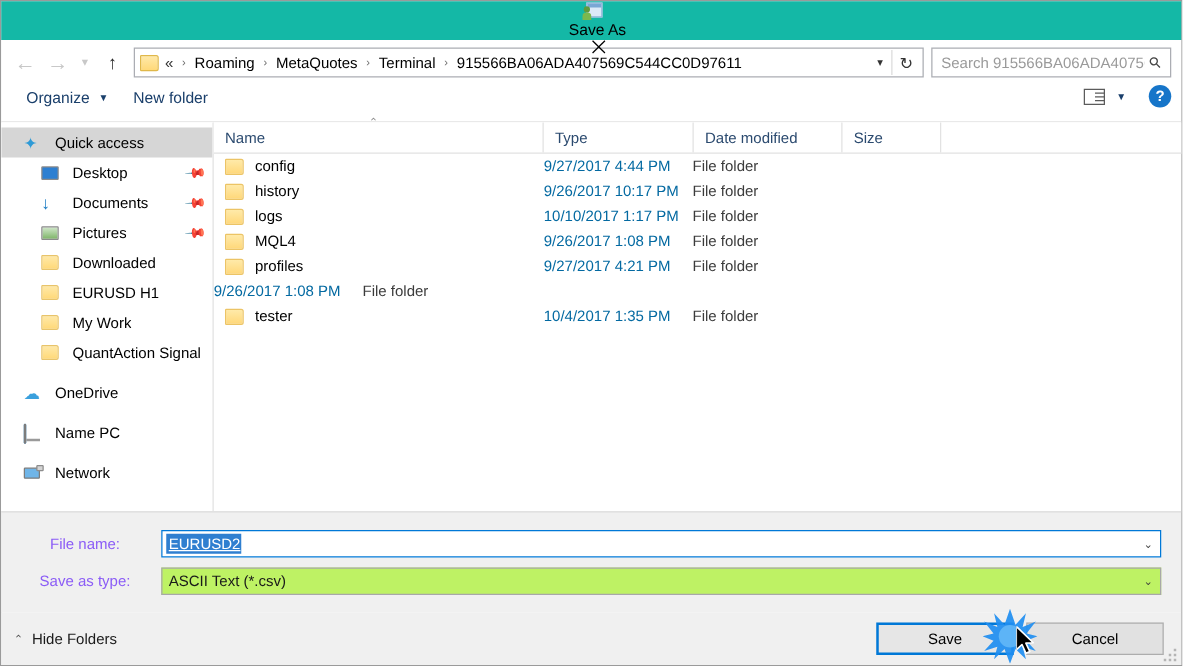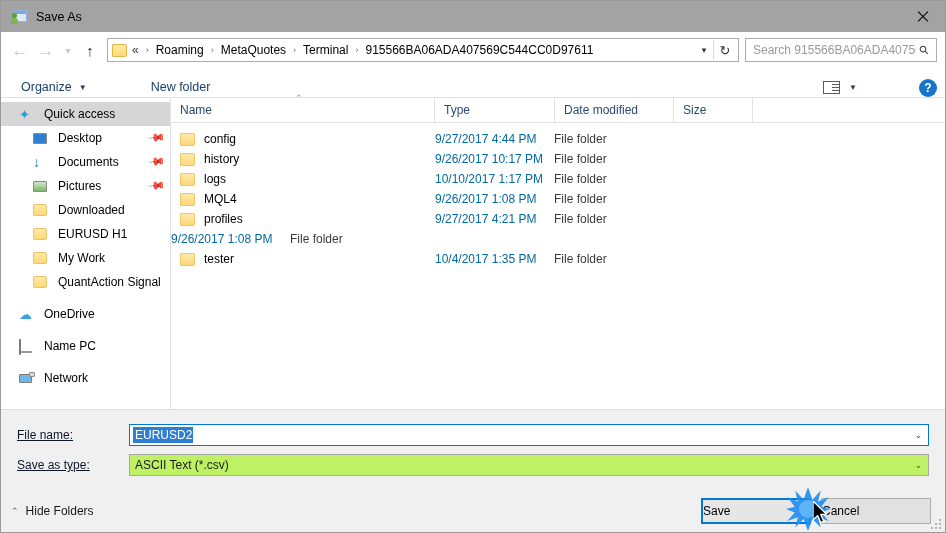--- a/index.html
+++ b/index.html
@@ -19,22 +19,23 @@
     width: 946px; height: 533px;
     border: 1px solid #9a9a9a;
     background: #ffffff;
     display: flex; flex-direction: column;
   }
 
   
   .titlebar {
     height: 31px; min-height: 31px;
     display: flex; align-items: center;
-    background: #a3a3a3;
+    background: #14b8a6;
     padding-left: 10px;
+    flex-direction: column;
   }
   .title-icon {
     width: 17px; height: 16px;
     position: relative; flex: none;
     margin-right: 8px;
   }
   .title-icon .win {
     position: absolute; left: 3px; top: 1px;
     width: 13px; height: 12px;
     background: #dce9f7;
@@ -155,25 +156,24 @@
   }
   .search-icon {
     width: 16px; flex: none; text-align: center;
     font-size: 12px; color: #444;
     transform: rotate(-45deg);
   }
 
   
   .toolbar {
     height: 30px; min-height: 30px;
-    display: flex; align-items: flex-end;
+    display: flex; align-items: flex-start;
     padding: 0 8px 0 14px;
     background: #ffffff;
     border-bottom: 1px solid #e2e2e2;
-    gap: 44px;
   }
   .tb-item {
     font-size: 12.5px; color: #1a3f6b;
     display: flex; align-items: center;
     padding: 3px 6px;
     margin-right: 8px;
   }
   .tb-caret { font-size: 8px; margin-left: 7px; color: #1a3f6b; }
   .toolbar-spacer { flex: 1; }
   .view-btn { display: flex; align-items: center; padding: 3px 5px; }
@@ -308,21 +308,21 @@
   .col.c-type { width: 120px; flex: none; }
   .col.c-size { width: 79px; flex: none; }
   .col.c-rest { flex: 1; border-right: none; }
   .sort-caret {
     position: absolute; left: 124px; top: -5px;
     font-size: 9px; color: #8f8f8f;
   }
   .rows { flex: 1; overflow: hidden; padding-top: 3px; }
   .row {
     height: 20px;
-    display: flex; align-items: flex-end;
+    display: flex; align-items: flex-start;
     font-size: 12px;
   }
   .cell-name {
     width: 264px; flex: none;
     display: flex; align-items: center;
     padding-left: 9px; color: #000;
   }
   .row-folder-icon {
     width: 15px; height: 13px; flex: none;
     background: linear-gradient(#ffeaa9, #ffd87a);
@@ -339,22 +339,22 @@
     background: #f0f0f0;
     border-top: 1px solid #dcdcdc;
     padding: 14px 16px 6px 16px;
   }
   .form-row {
     display: flex; align-items: center;
     margin-bottom: 8px;
   }
   .form-label {
     width: 112px; flex: none;
-    text-align: left; padding-right: 10px;
-    font-size: 12px; color: #0f172a; text-decoration: underline;
+    text-align: center; padding-right: 10px;
+    font-size: 12px; color: #8b5cf6;
   }
   .combo {
     flex: 1; height: 22px;
     display: flex; align-items: center;
     padding: 0 1px 0 3px;
     font-size: 12px;
   }
   .combo.filename {
     background: #ffffff;
     border: 1px solid #0078d7;
@@ -362,20 +362,21 @@
   .combo.filetype {
     background: #bef264;
     border: 1px solid #a8a8a8;
     color: #1a1a1a;
   }
   .combo-value { flex: 1; padding-left: 2px; }
   .combo-value.selected-text {
     background: #2f7fd0; color: #ffffff;
     display: inline-block; flex: none;
     padding: 1px 1px 1px 2px;
+    text-decoration: underline;
   }
   .combo-caret {
     width: 17px; flex: none; text-align: center;
     font-size: 9px; color: #3a3a3a;
   }
 
   
   .footer {
     height: 42px; min-height: 42px;
     background: #f0f0f0;
@@ -384,21 +385,21 @@
     position: relative;
   }
   .hide-folders {
     display: flex; align-items: center;
     font-size: 12px; color: #1a1a1a;
   }
   .hide-caret { font-size: 9px; color: #555; margin-right: 7px; }
   .footer-spacer { flex: 1; }
   .btn {
     width: 110px; height: 26px;
-    display: flex; align-items: center; justify-content: flex-start;
+    display: flex; align-items: center; justify-content: center;
     font-size: 12px; color: #000;
     background: #e1e1e1;
     border: 1px solid #adadad;
     margin-left: 10px;
   }
   .btn.default {
     background: #e6e6e6;
     border: 2px solid #0078d7;
   }
   .grip {

